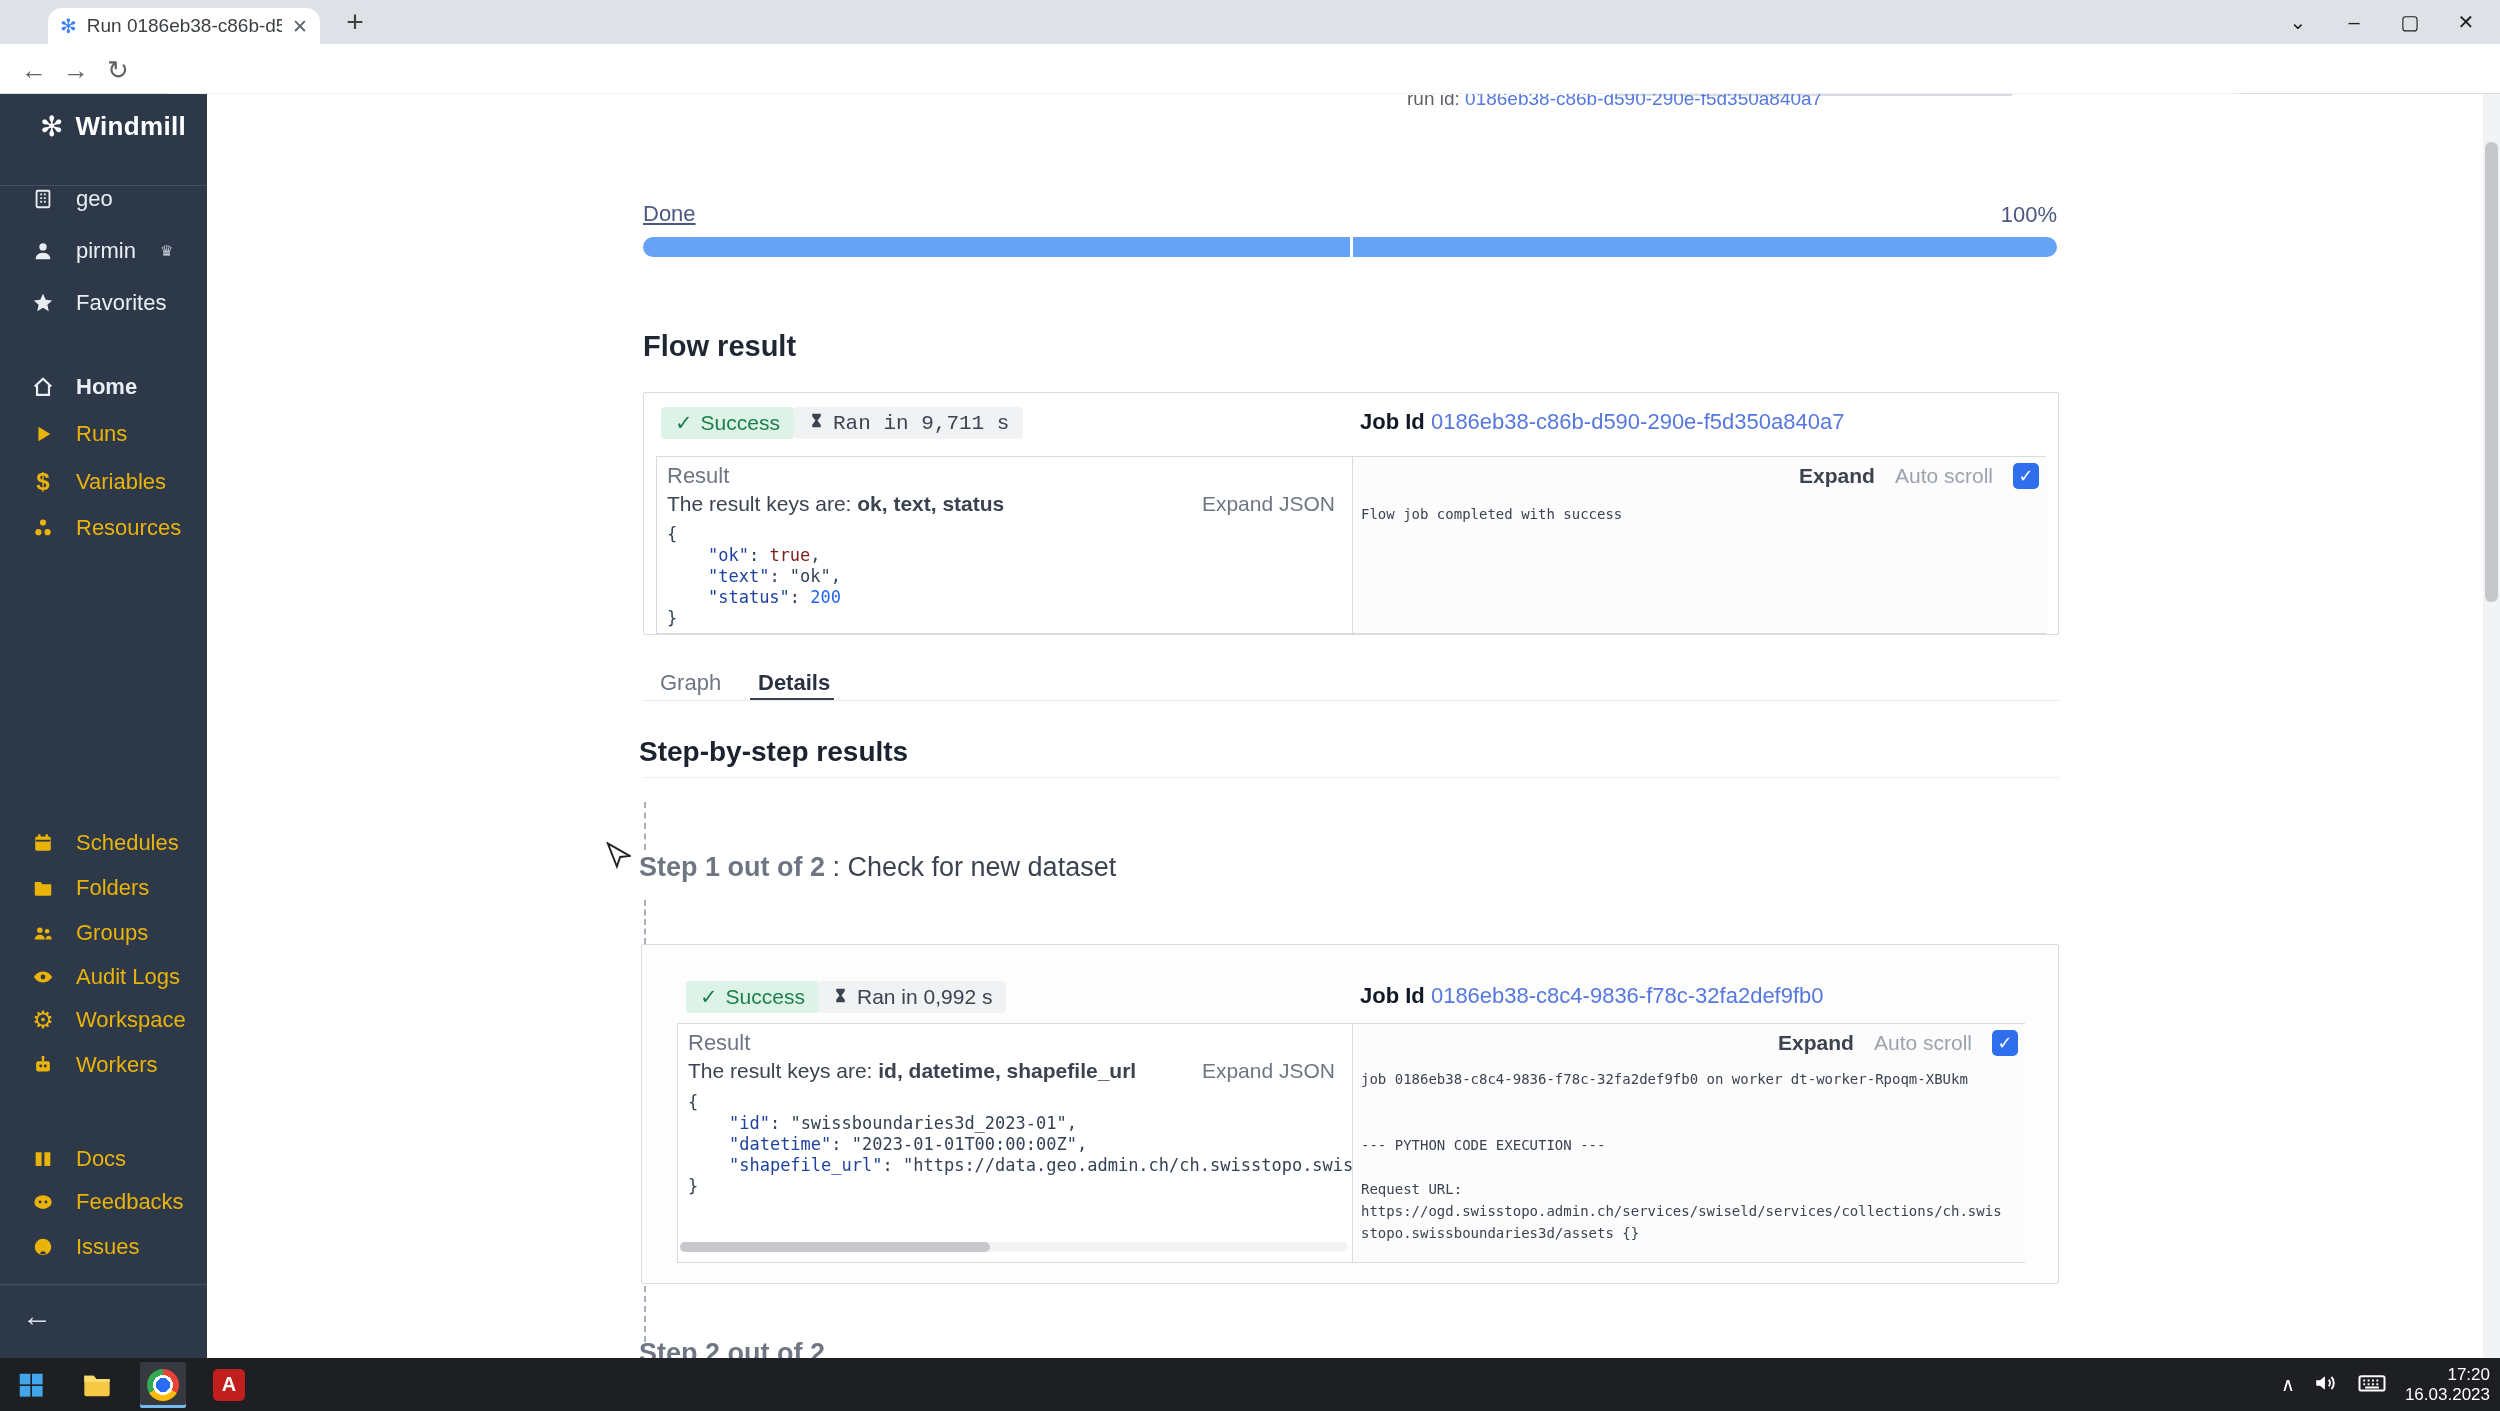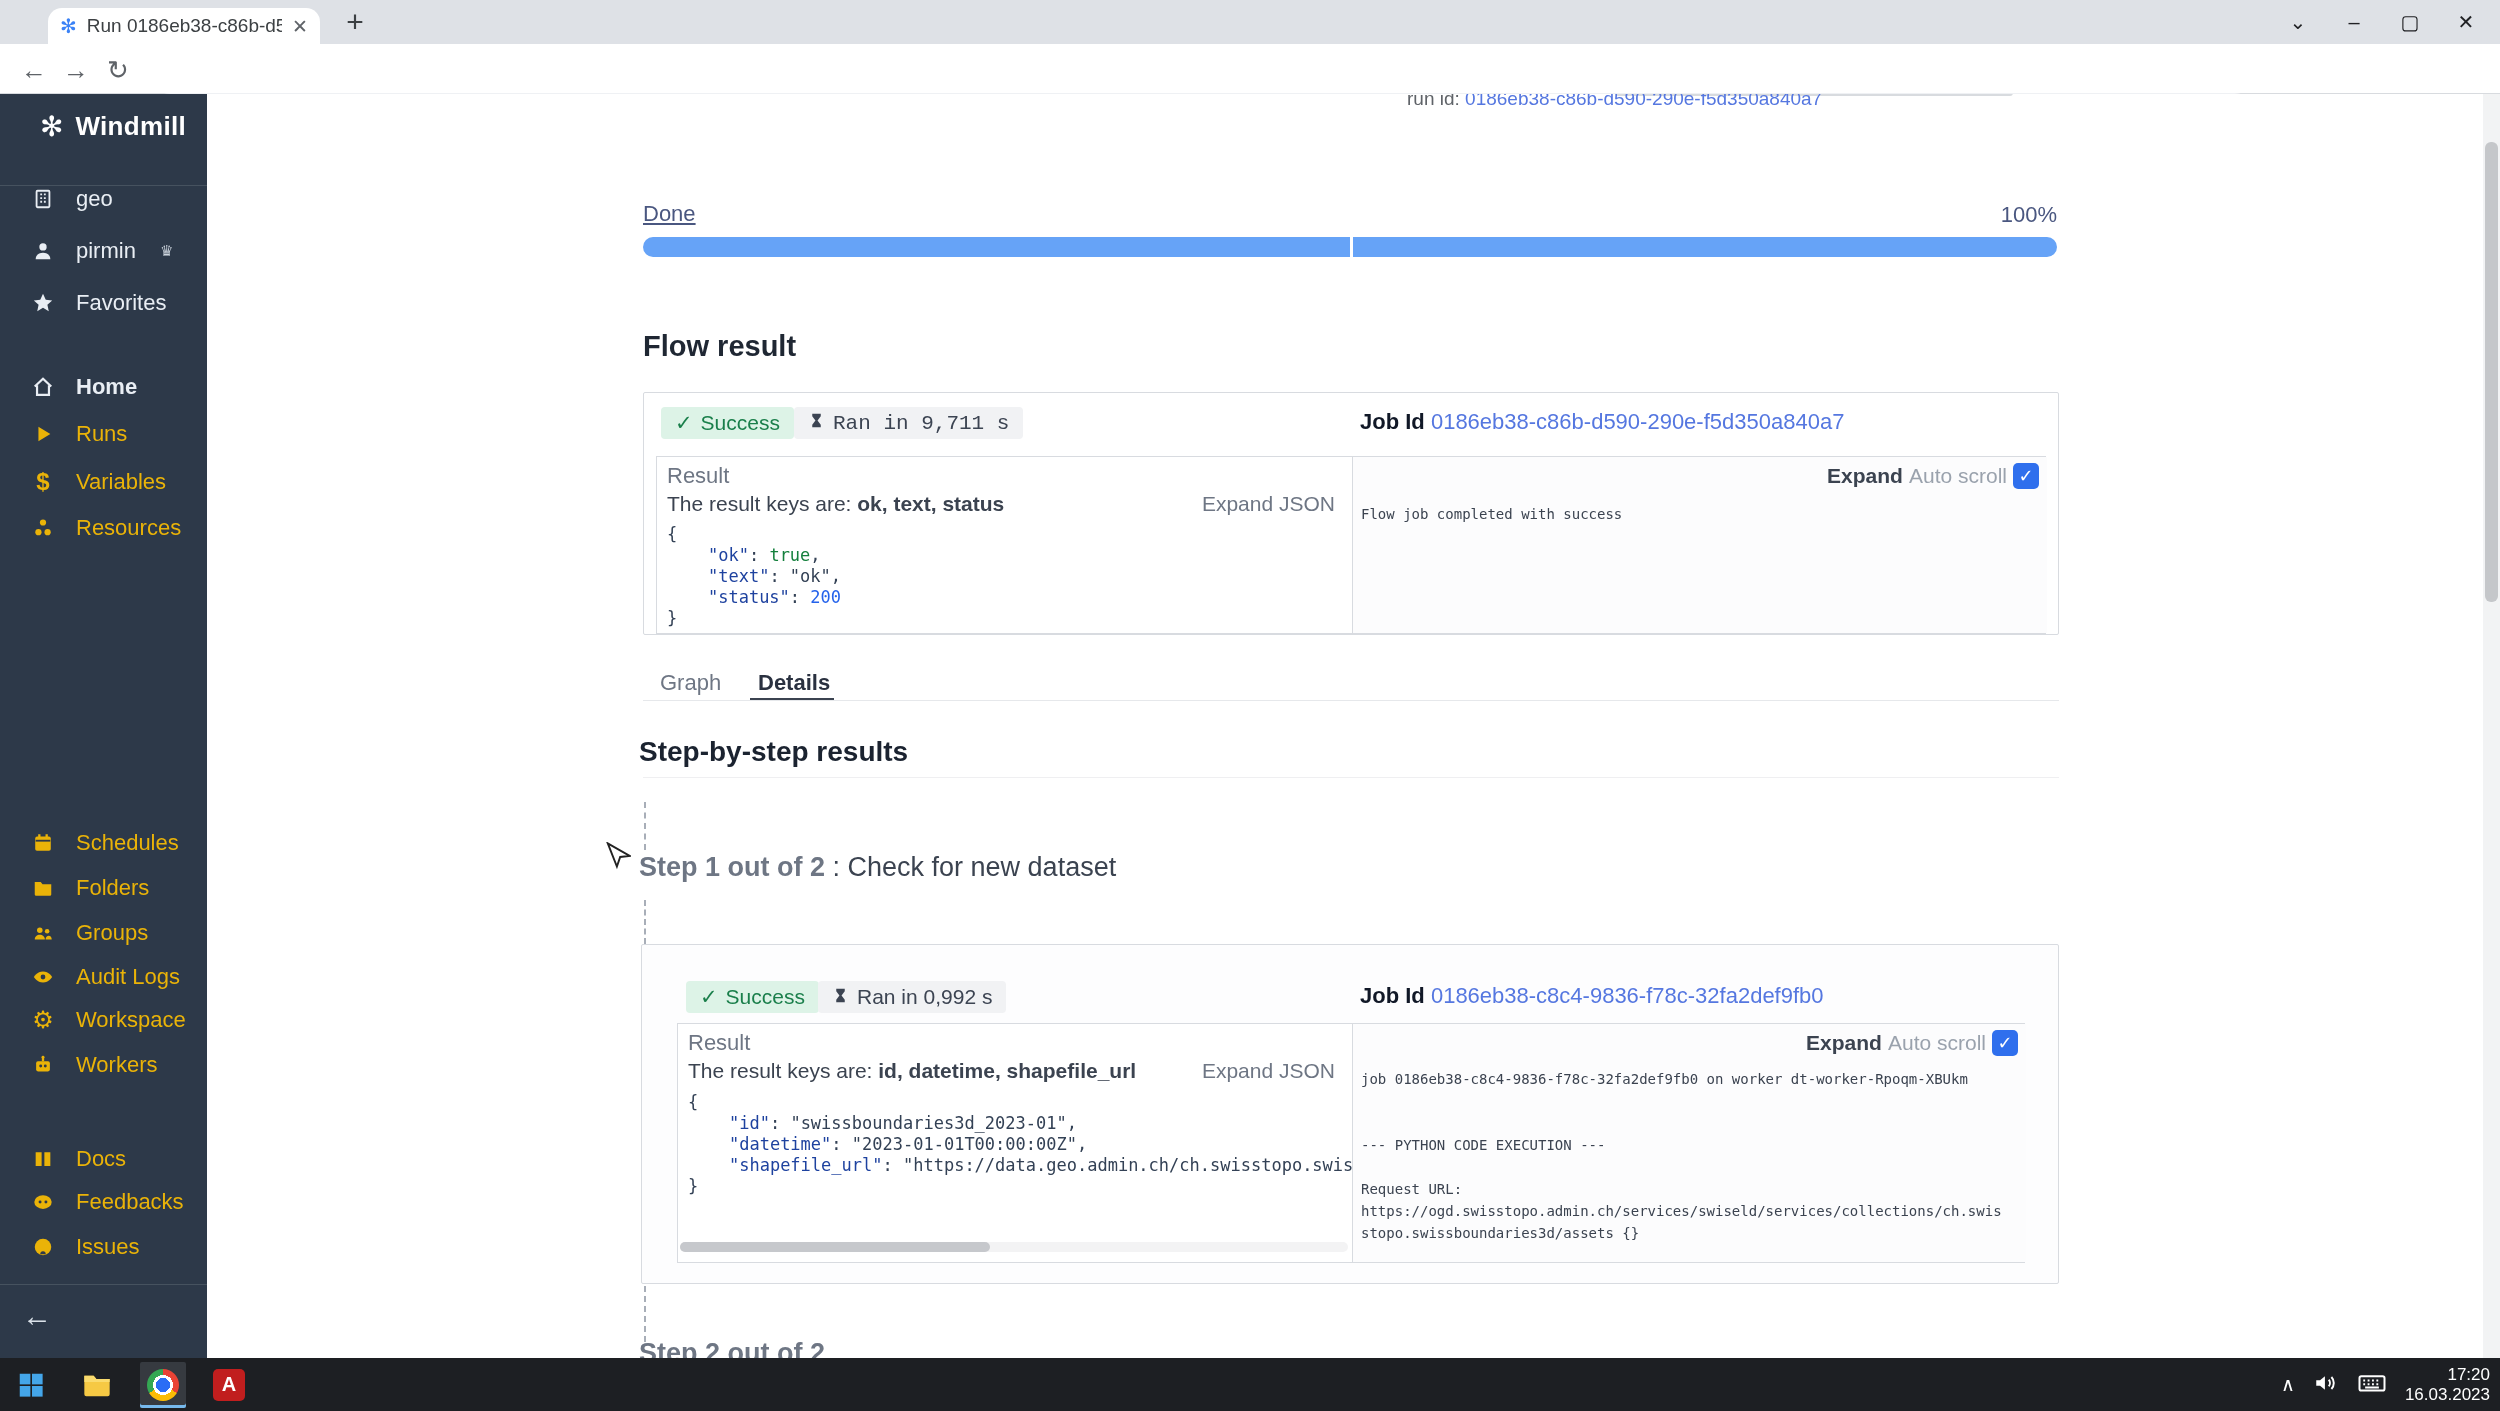--- a/index.html
+++ b/index.html
@@ -60,22 +60,22 @@
   .result-box { position:absolute; border:1px solid #d8dbe0; background:#fff; }
   .rb-divider { position:absolute; top:0; width:1px; height:100%; background:#d8dbe0; }
   .rb-left { position:absolute; left:0; top:0; height:100%; overflow:hidden; }
   .rb-right { position:absolute; top:0; height:100%; overflow:hidden; background:#fcfcfd; }
   .rlabel { position:absolute; left:10px; top:6px; font-size:22px; color:#6e7684; }
   .rkeys { position:absolute; left:10px; top:35px; font-size:21px; color:#3b4350; white-space:nowrap; }
   .rkeys b { font-weight:bold; }
   .expand-json { position:absolute; right:17px; top:35px; font-size:21px; color:#6e7684; cursor:pointer; }
   .code { position:absolute; left:10px; font-family:"DejaVu Sans Mono", monospace; font-size:17px; line-height:21px; white-space:pre; }
   .tok-p { color:#334155; } .tok-key { color:#1e429f; } .tok-str { color:#334155; }
-  .tok-bool { color:#15803d; } .tok-num { color:#2563eb; }
-  .autoscroll-row { position:absolute; right:8px; top:6px; display:flex; align-items:center; gap:6px; }
+  .tok-bool { color:#7f1d1d; } .tok-num { color:#2563eb; }
+  .autoscroll-row { position:absolute; right:8px; top:6px; display:flex; align-items:center; gap:20px; }
   .autoscroll-row .exp { font-size:21px; font-weight:bold; color:#3b4350; cursor:pointer; }
   .autoscroll-row .asl { font-size:21px; color:#9aa2ad; }
   .checkbox { width:26px; height:26px; background:#2f6fed; border-radius:5px; color:#fff; font-size:18px; display:flex; align-items:center; justify-content:center; cursor:pointer; }
   .logpre { position:absolute; left:8px; font-family:"DejaVu Sans Mono", monospace; font-size:14px; line-height:22px; color:#3b4350; white-space:pre; }
 
   .tab-lbl { position:absolute; font-size:22px; cursor:pointer; }
   .tab-lbl.inactive { color:#6e7684; }
   .tab-lbl.active { color:#2a3140; font-weight:600; }
   .tabs-underline { position:absolute; left:543px; top:604px; width:84px; height:3px; background:#3b4350; }
   .tabs-border { position:absolute; left:436px; top:606px; width:1416px; height:1px; background:#e6e8eb; }

